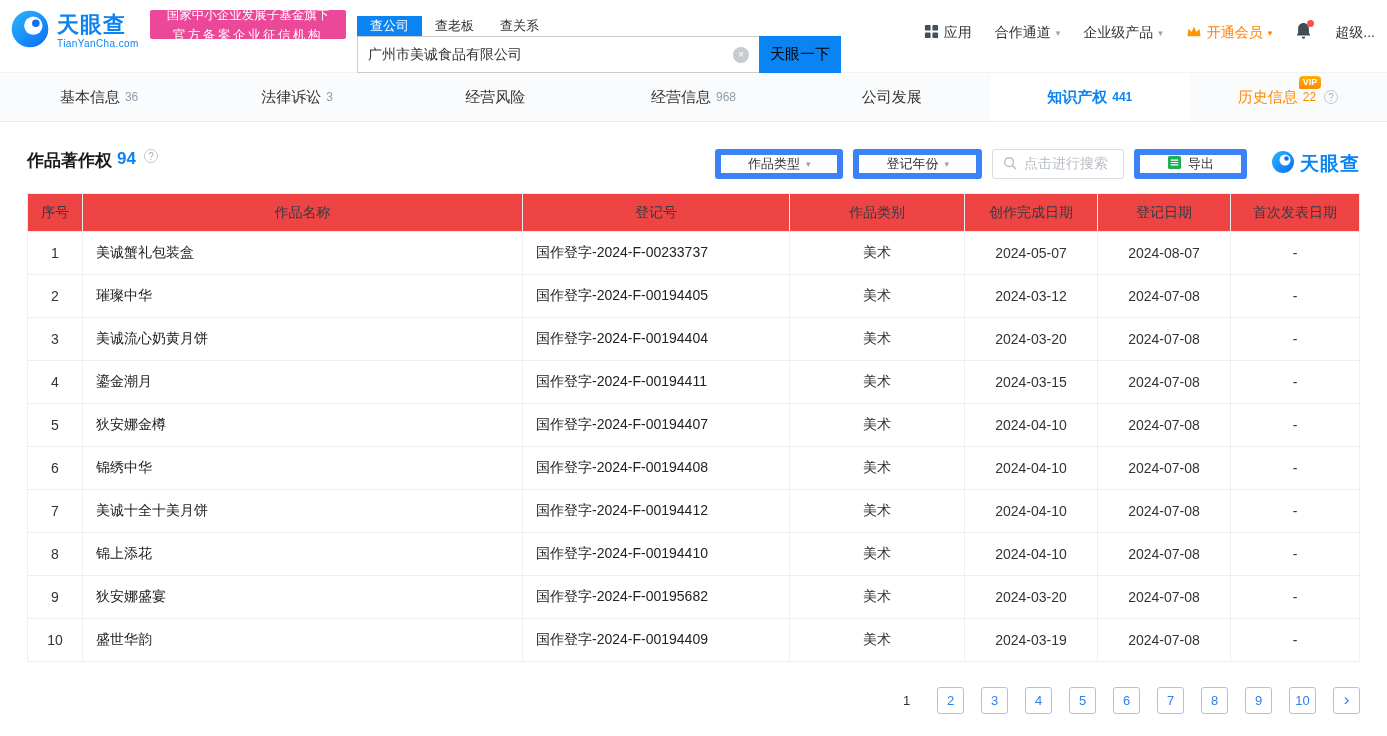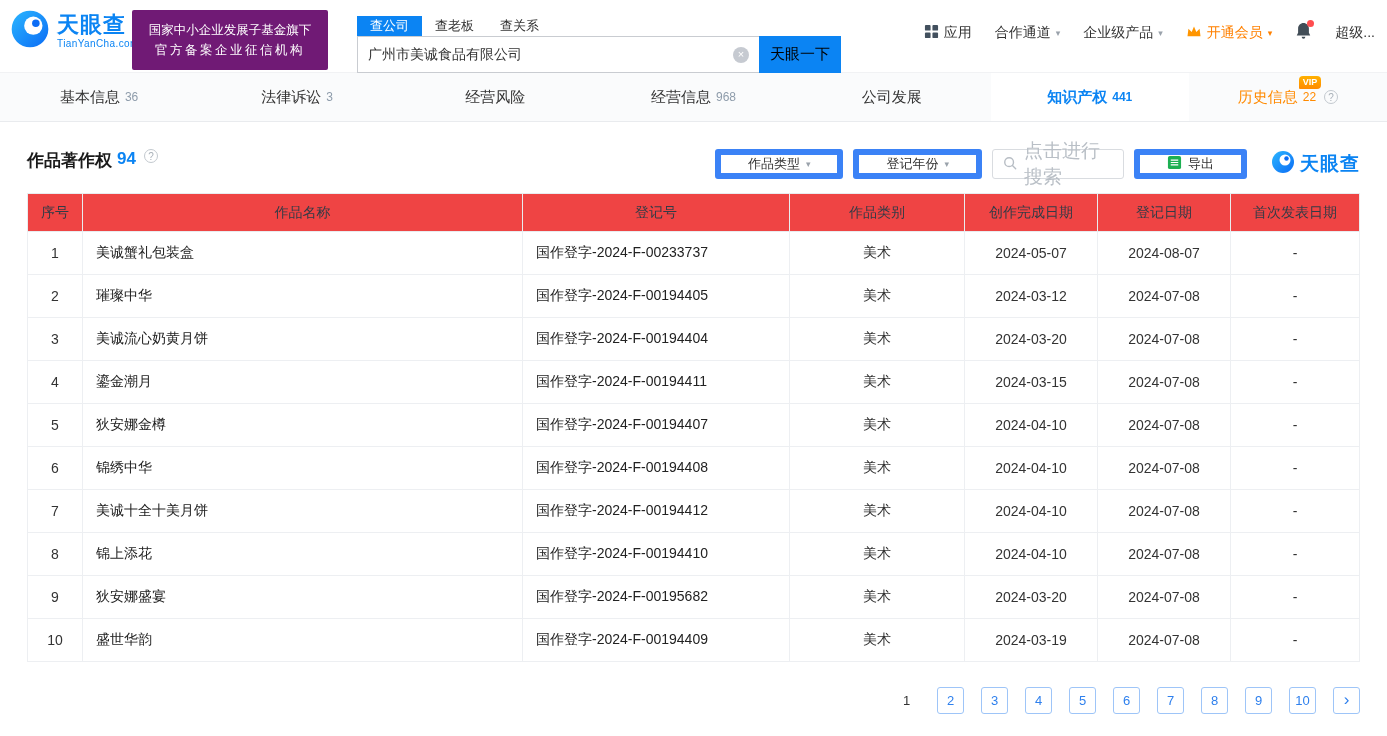--- a/index.html
+++ b/index.html
@@ -7,21 +7,21 @@
     font-family:"Liberation Sans","DejaVu Sans",sans-serif; color:#333; }
   a { text-decoration:none; color:inherit; cursor:pointer; }
 
   
   .topbar { position:relative; height:64px; background:#fff; }
   .logo { position:absolute; left:10px; top:9px; display:flex; align-items:center; gap:7px; }
   .logo-text { display:flex; flex-direction:column; line-height:1; }
   .logo-name { font-size:22px; font-weight:bold; color:#0b84f3; letter-spacing:1px; }
   .logo-domain { font-size:10px; color:#0b84f3; margin-top:3px; letter-spacing:.4px; }
 
-  .gov-badge { position:absolute; left:132px; top:10px; width:196px; height:60px; background:#701a75;
+  .gov-badge { position:absolute; left:150px; top:10px; width:196px; height:29px; background:#ec4899;
     color:#fff; display:flex; flex-direction:column; align-items:center; justify-content:center;
     font-size:12.5px; line-height:1.6; border-radius:2px; }
   .badge-l2 { letter-spacing:2.5px; }
 
   .search-block { position:absolute; left:357px; top:16px; }
   .search-tabs { display:flex; height:20px; }
   .search-tab { font-size:13px; color:#333; padding:0 13px; display:flex; align-items:center; }
   .search-tab.active { background:#0b84f3; color:#fff; }
   .search-row { display:flex; height:37px; }
   .search-input-wrap { width:402px; border:1px solid #c9ccd1; border-right:none; background:#fff;
@@ -56,21 +56,21 @@
 
   
   .content { padding:0 27px; }
   .section-head { display:flex; align-items:flex-start; margin-top:27px; height:30px; }
   .section-title { font-size:17px; font-weight:bold; color:#1a1a1a; }
   .section-count { font-size:17px; font-weight:bold; color:#0b84f3; margin:0 5px 0 5px; }
   .head-controls { margin-left:auto; display:flex; align-items:center; gap:10px; }
   .ctl-btn { height:30px; padding:0 27px; border:6px solid #3b82f6; border-radius:3px; background:#fff;
     font-size:13px; color:#333; display:flex; align-items:center; gap:6px; cursor:pointer; }
   .search-mini { width:132px; height:30px; border:1px solid #d9dce0; border-radius:3px; background:#fff;
-    color:#b9bfc6; font-size:19px; display:flex; align-items:center; gap:7px; padding:0 10px; cursor:text; }
+    color:#b9bfc6; font-size:14px; display:flex; align-items:center; gap:7px; padding:0 10px; cursor:text; }
   .watermark { display:flex; align-items:center; gap:5px; margin-left:14px; }
   .watermark-text { font-size:19px; font-weight:bold; color:#0b84f3; letter-spacing:1px; }
 
   
   .data-table { margin-top:14px; }
   table { width:100%; border-collapse:collapse; table-layout:fixed; border:1px solid #e4e7eb; }
   th { background:#ef4444; border:1px solid #e9ecef; height:38px; font-weight:400; color:#323b46;
     font-size:14px; text-align:center; }
   td { border:1px solid #edeff2; height:43px; text-align:center; color:#333; font-size:14px; padding:0 13px;
     overflow:hidden; white-space:nowrap; }

